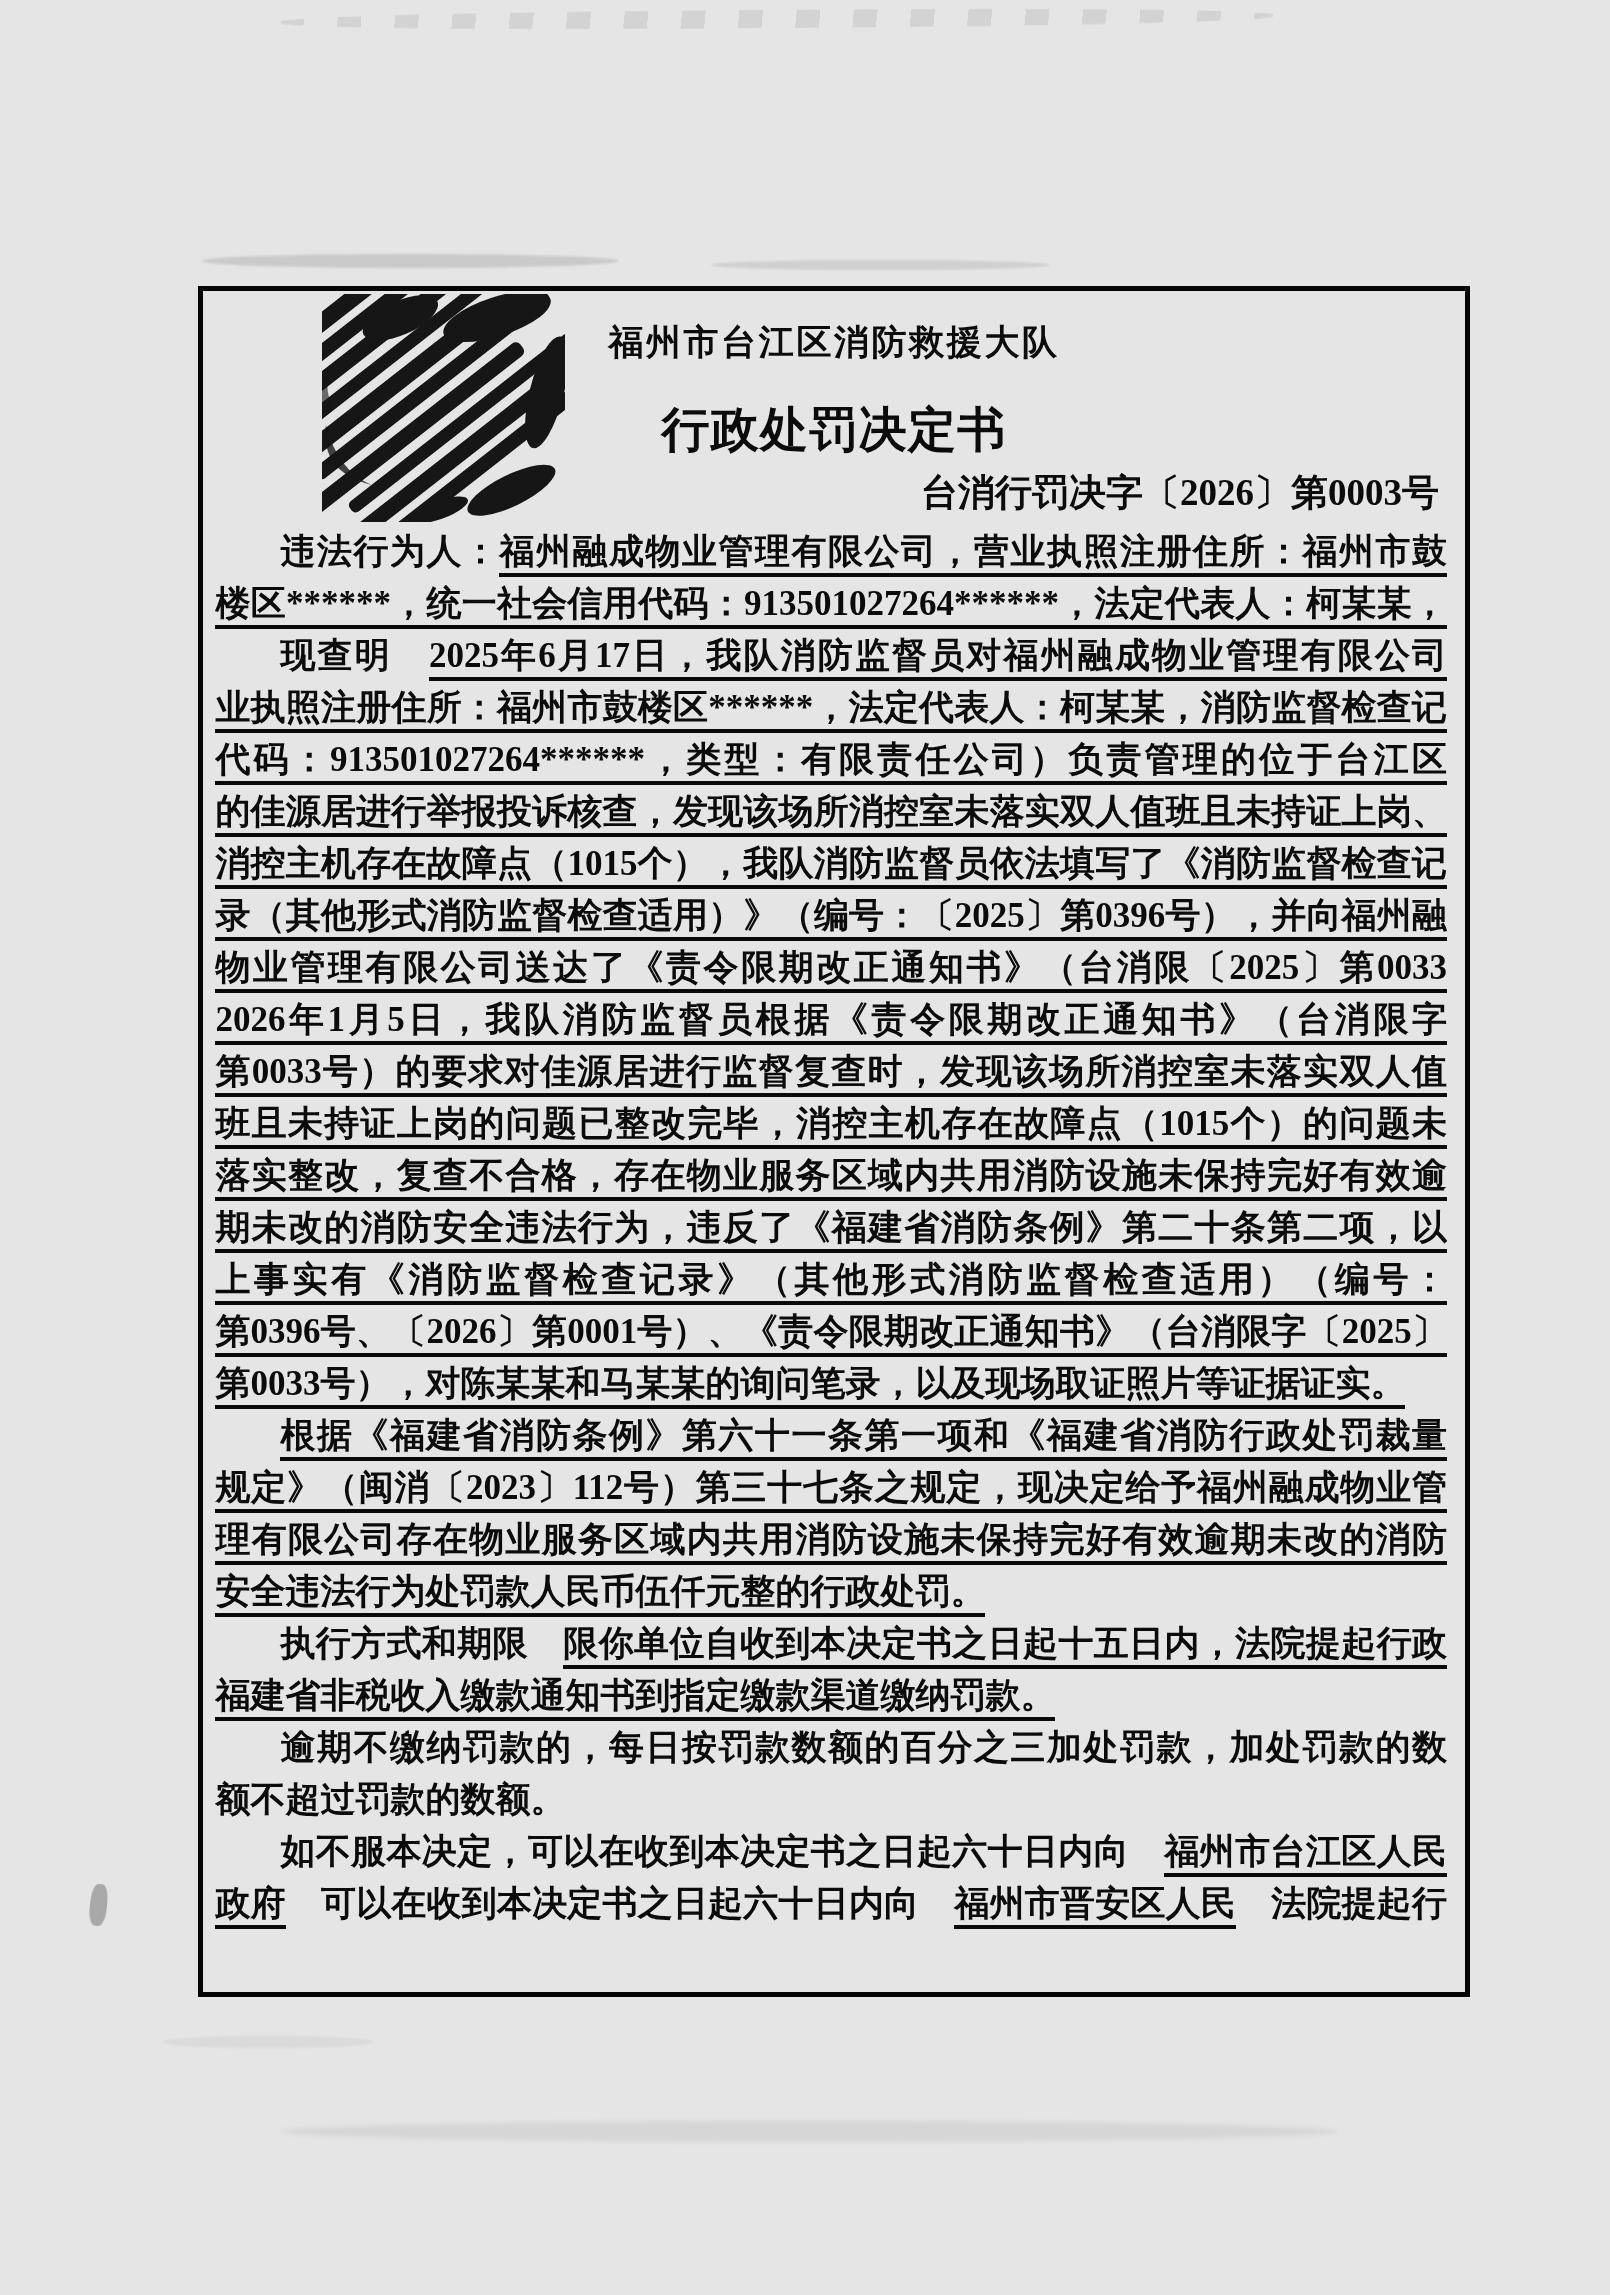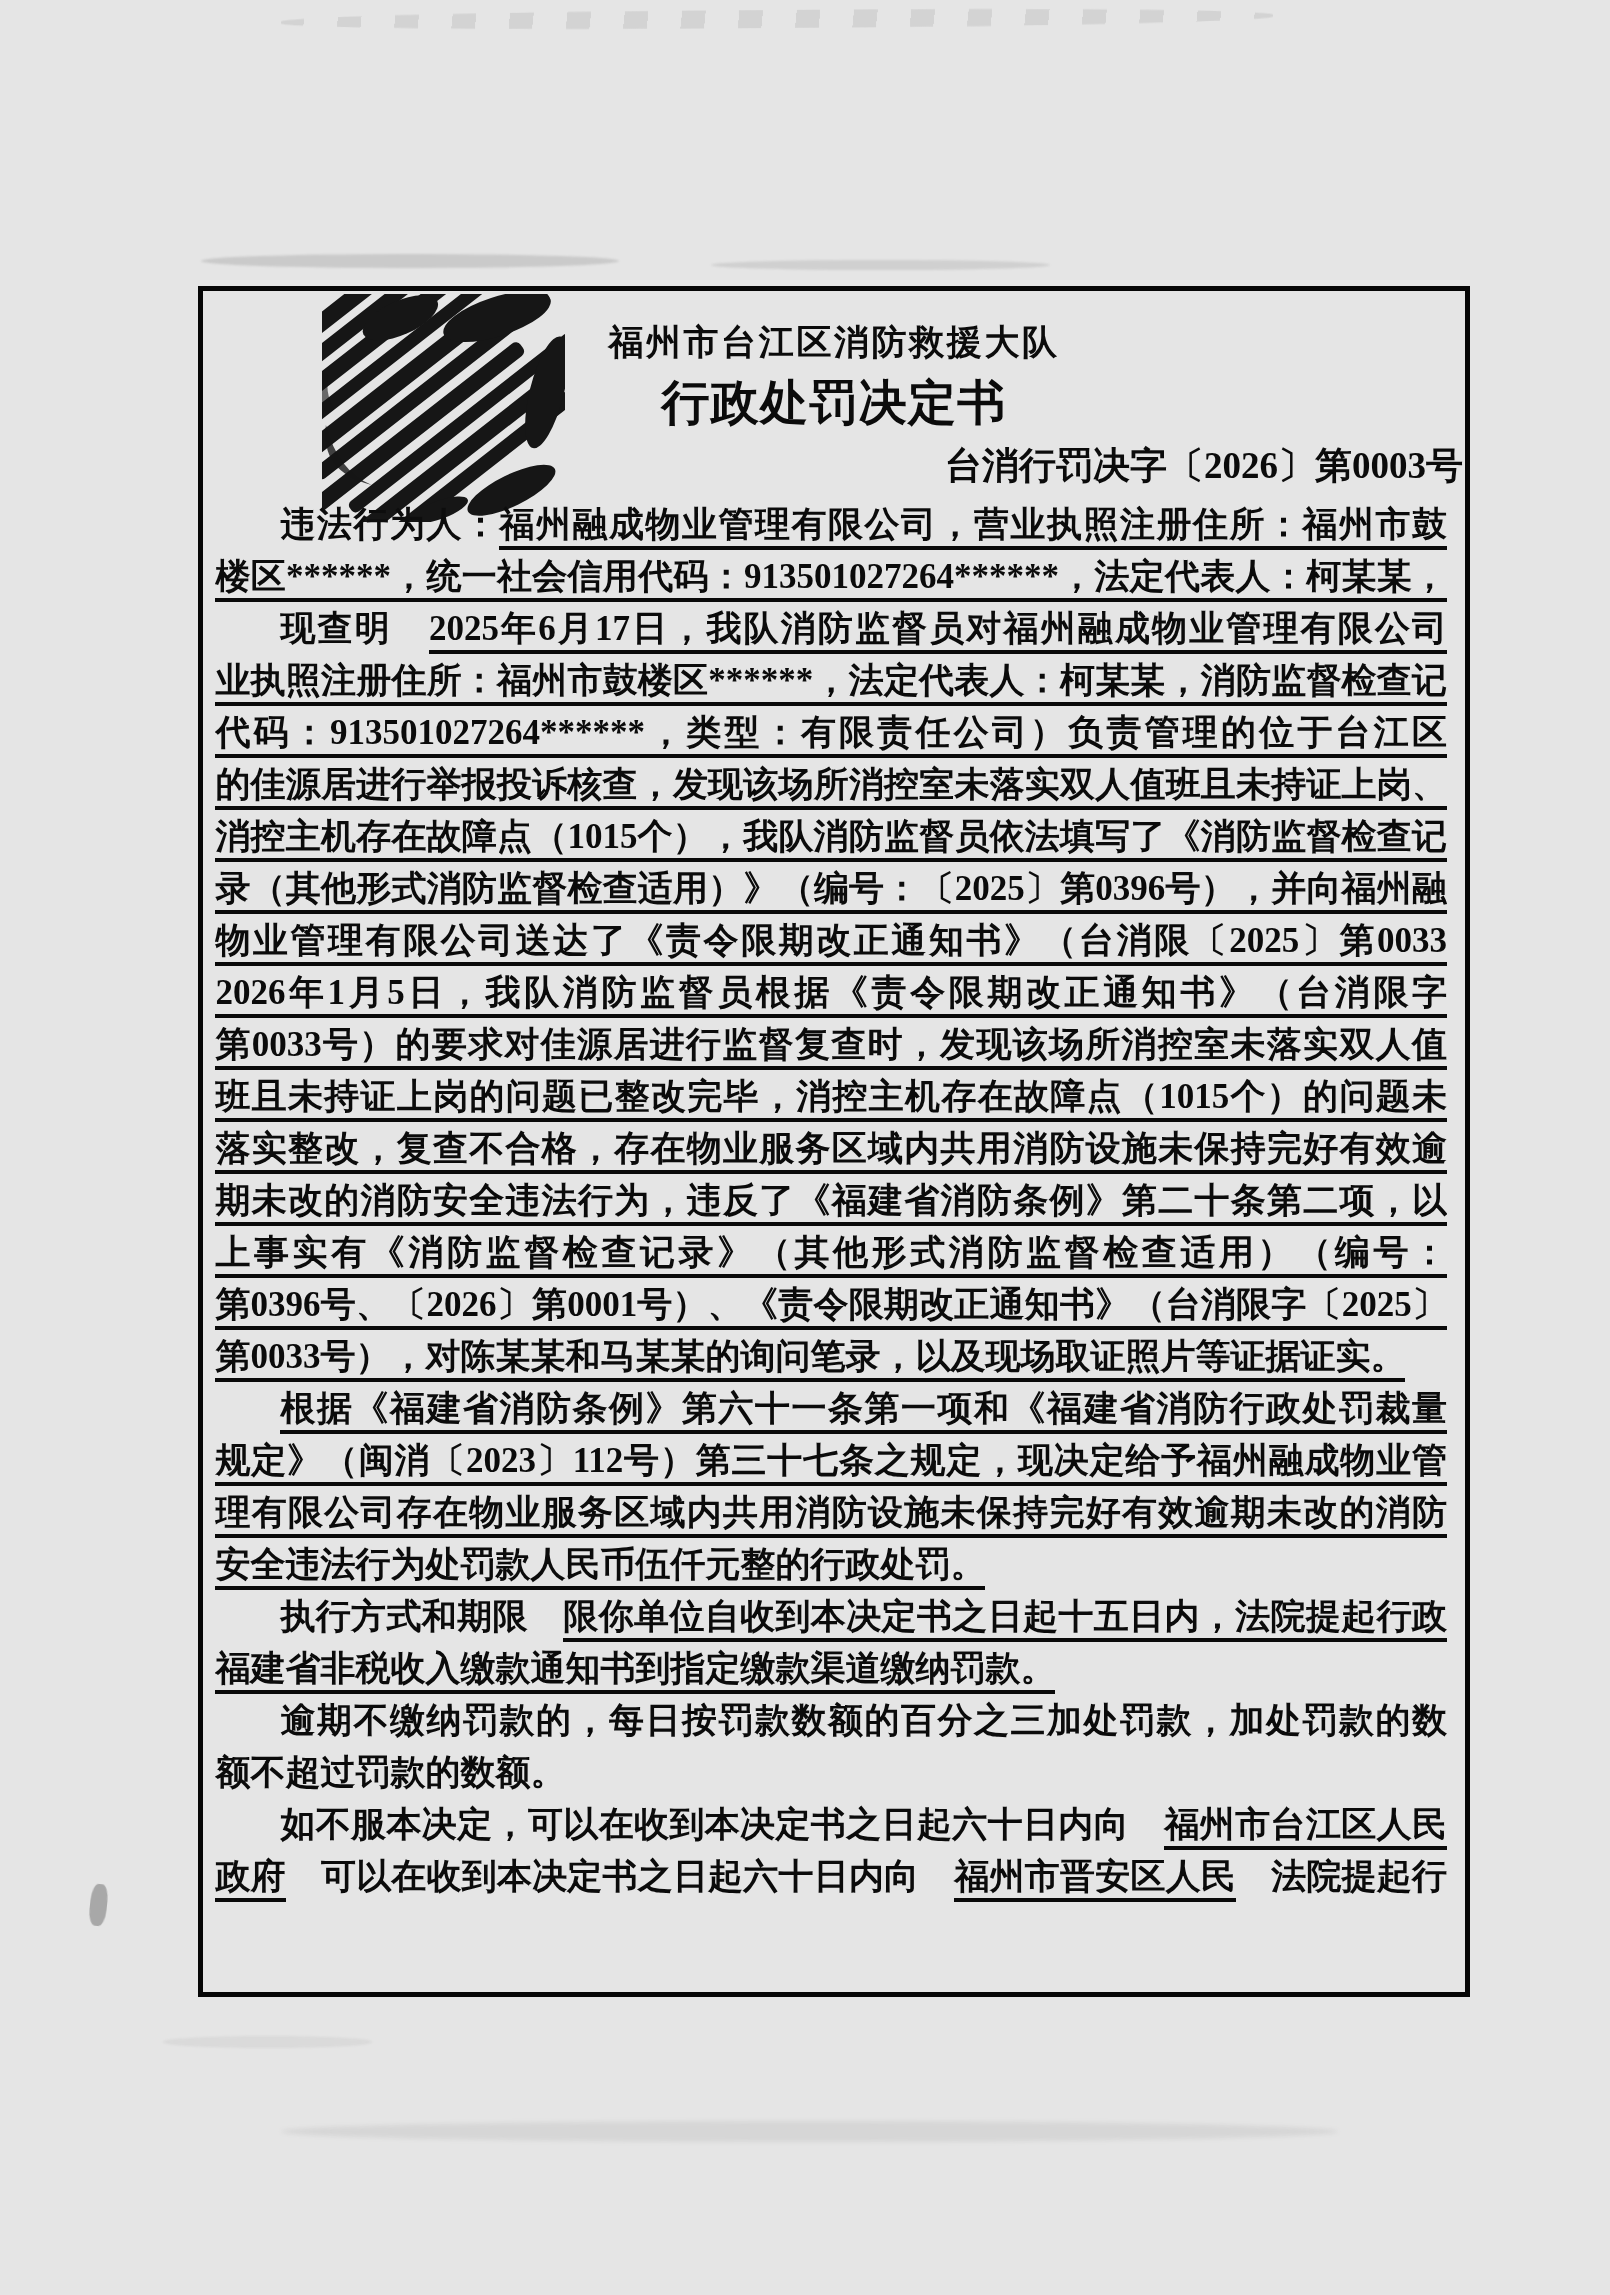--- a/index.html
+++ b/index.html
@@ -28,26 +28,26 @@
     position:absolute;left:198px;top:286px;width:1272px;height:1711px;
     border:5.2px solid #060606;box-sizing:border-box;background:transparent;
   }
   .stamp{position:absolute;left:119px;top:2.6px;width:243px;height:228px;opacity:.96;}
 
   .org{
     margin-top:33px;text-align:center;
     font-size:35px;line-height:38px;font-weight:700;letter-spacing:2.6px;
   }
   .doc-title{
-    margin-top:13px;text-align:center;
+    margin-top:40px;text-align:center;
     font-family:"Liberation Sans","DejaVu Sans",sans-serif;
     font-size:48px;line-height:55px;font-weight:800;letter-spacing:1.3px;
   }
   .doc-num{
-    margin-top:17px;text-align:right;padding-right:2px;
+    margin-top:17px;text-align:right;padding-right:26px;
     font-size:37px;line-height:38px;font-weight:600;
   }
   .body-lines{margin-top:14.4px;padding:0 18px 0 12.4px;}
   .line{
     height:52px;line-height:52px;font-size:35px;font-weight:600;
     text-align:left;overflow:hidden;letter-spacing:0;
   }
   .line.just{text-align:justify;text-align-last:justify;}
   .line.ind{padding-left:65px;}
   .u{border-bottom:4.6px solid #0a0a0a;padding-bottom:1.3px;margin-top:44px;}

